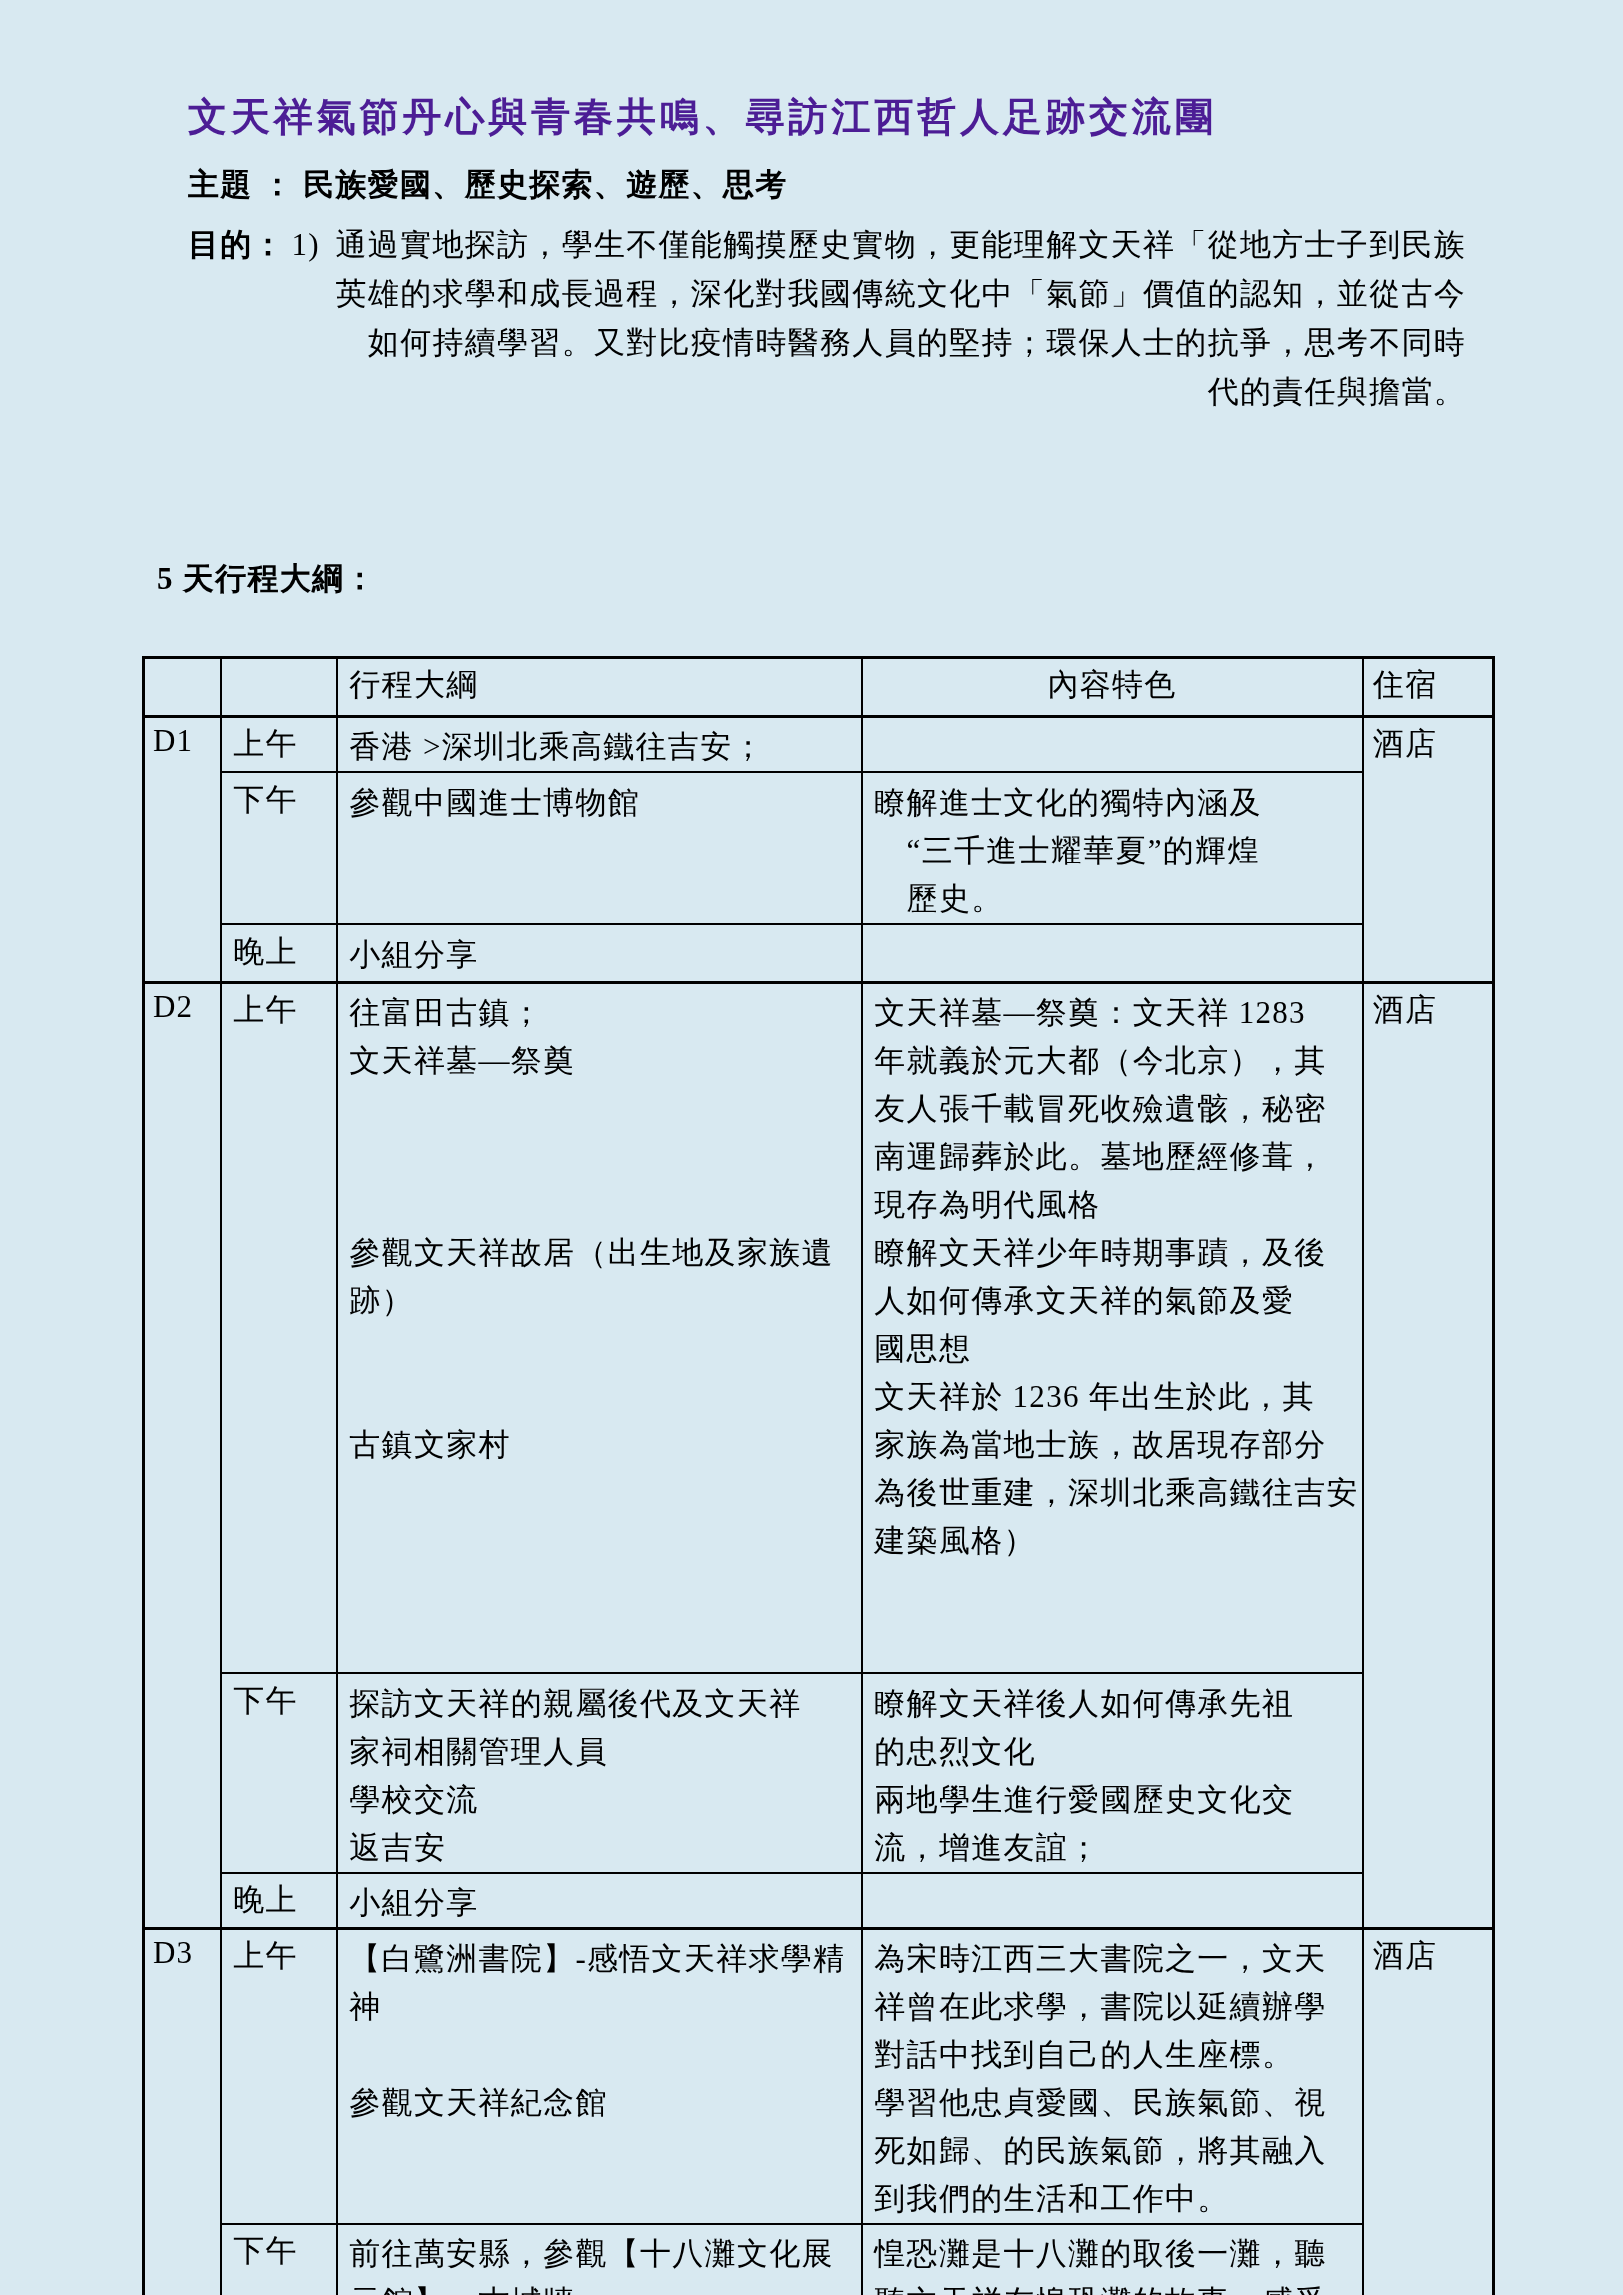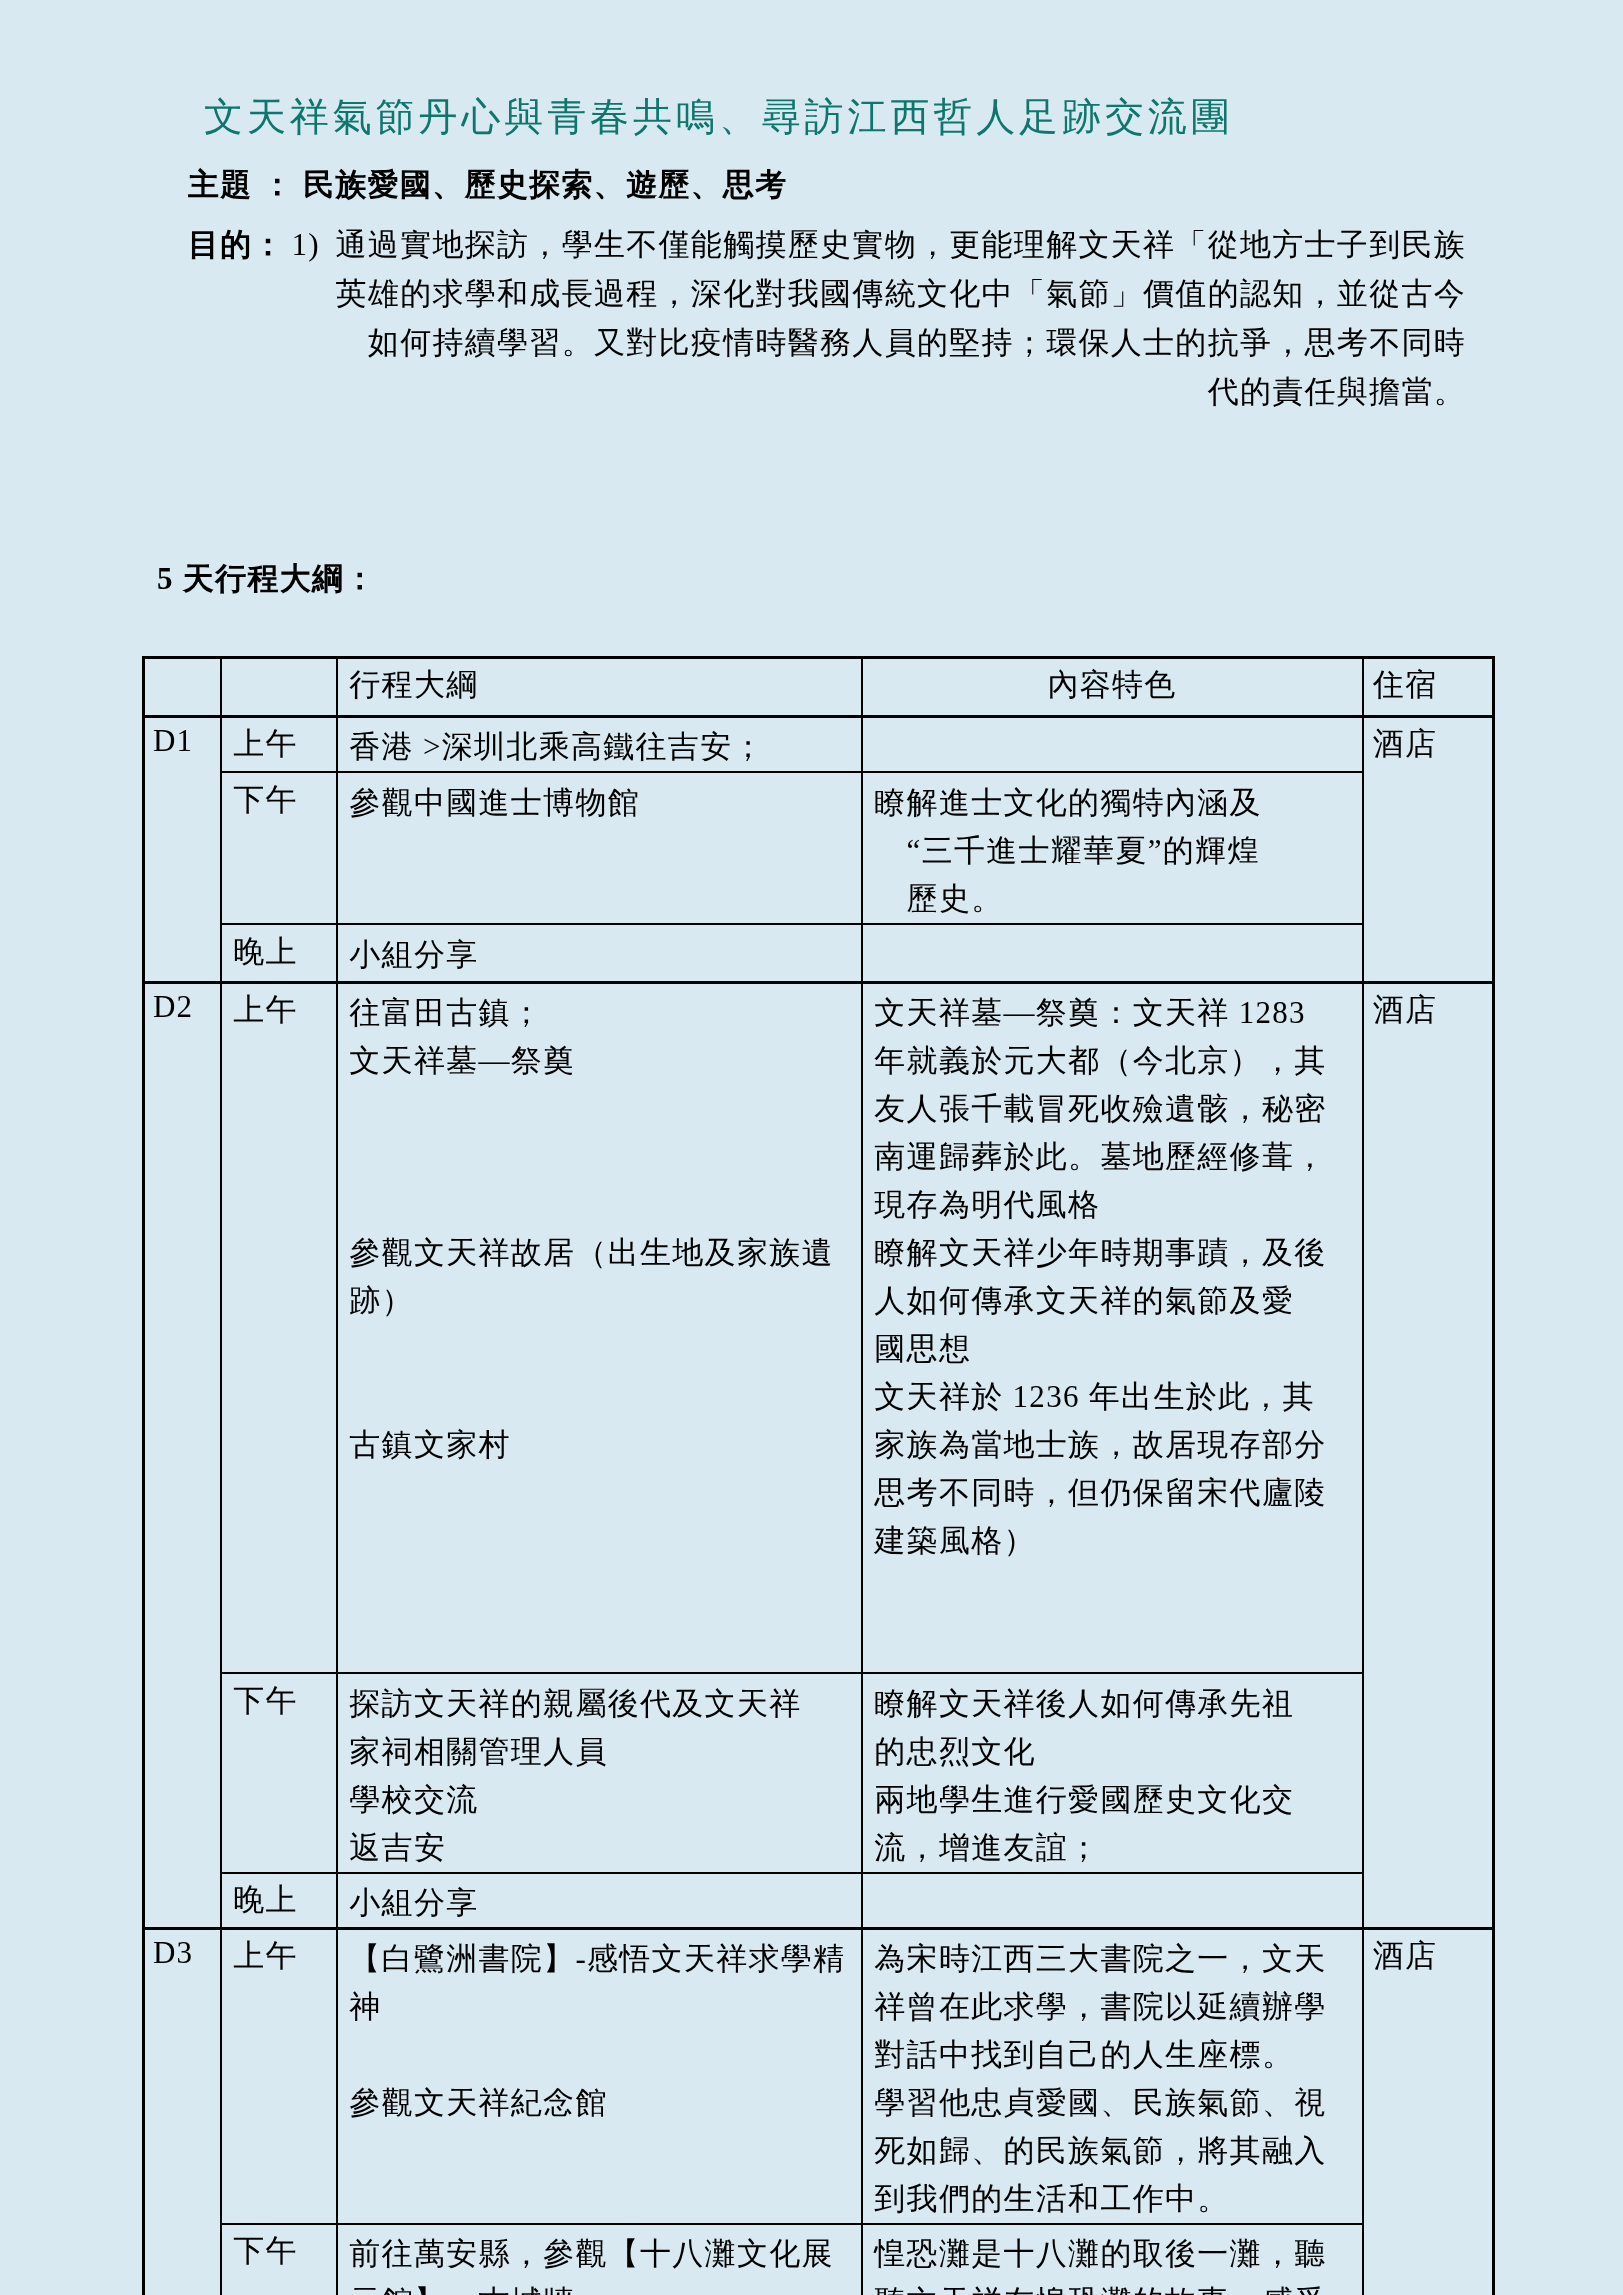--- a/index.html
+++ b/index.html
@@ -5,22 +5,22 @@
   html,body { margin:0; padding:0; background:#b8c7ce; }
   .page {
     position:relative;
     width:1623px; height:2295px;
     background:#d8e9f1;
     font-family:"Liberation Serif","DejaVu Serif",serif;
     color:#000;
     overflow:hidden;
   }
   .doc-title {
-    position:absolute; left:204px; top:90px;
-    font-size:39px; font-weight:normal; color:#0f766e;
+    position:absolute; left:188px; top:90px;
+    font-size:39px; font-weight:bold; color:#4c1d95;
     letter-spacing:3.9px; white-space:nowrap;
   }
   .theme-line {
     position:absolute; left:188px; top:164px;
     font-size:31px; font-weight:bold; letter-spacing:1.3px; white-space:nowrap;
   }
   .theme-line .t-text { margin-left:9.2px; }
   .goals {
     position:absolute; left:188px; top:220px;
     font-size:31px; letter-spacing:1.3px;
@@ -155,21 +155,21 @@
             <div class="tline">文天祥墓—祭奠：文天祥 1283</div>
             <div class="tline">年就義於元大都（今北京），其</div>
             <div class="tline">友人張千載冒死收殮遺骸，秘密</div>
             <div class="tline">南運歸葬於此。墓地歷經修葺，</div>
             <div class="tline">現存為明代風格</div>
             <div class="tline">瞭解文天祥少年時期事蹟，及後</div>
             <div class="tline">人如何傳承文天祥的氣節及愛</div>
             <div class="tline">國思想</div>
             <div class="tline">文天祥於 1236 年出生於此，其</div>
             <div class="tline">家族為當地士族，故居現存部分</div>
-            <div class="tline">思考不同時，但仍保留宋代廬陵</div>
+            <div class="tline">為後世重建，深圳北乘高鐵往吉安</div>
             <div class="tline">建築風格）</div>
           </td>
         <td class="c-stay" rowspan="3">酒店</td>
       </tr>
       <tr class="rh302 sub">
         <td class="c-time">下午</td>
         <td class="c-out">
             <div class="tline">探訪文天祥的親屬後代及文天祥</div>
             <div class="tline">家祠相關管理人員</div>
             <div class="tline">學校交流</div>

